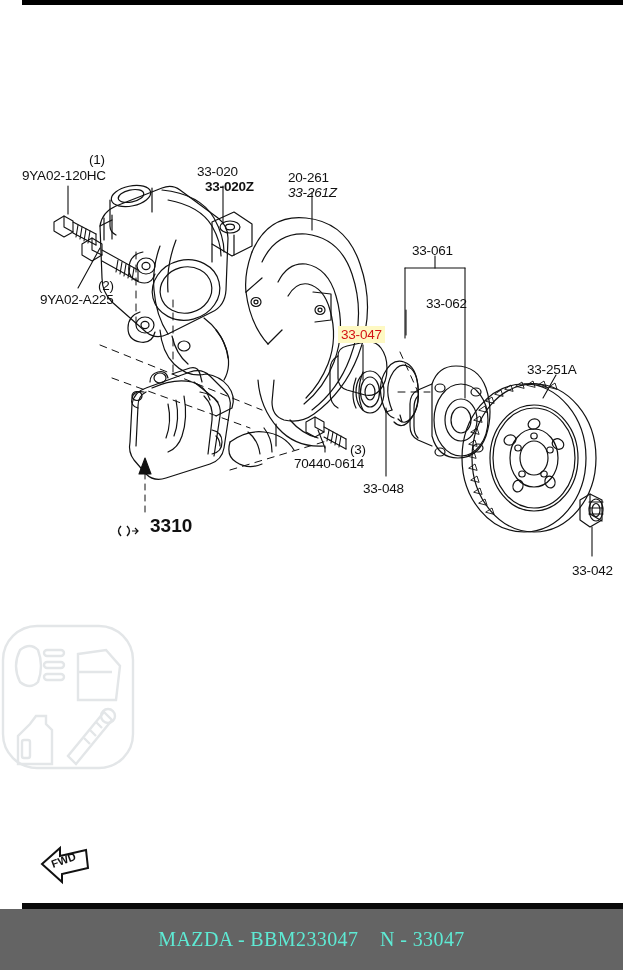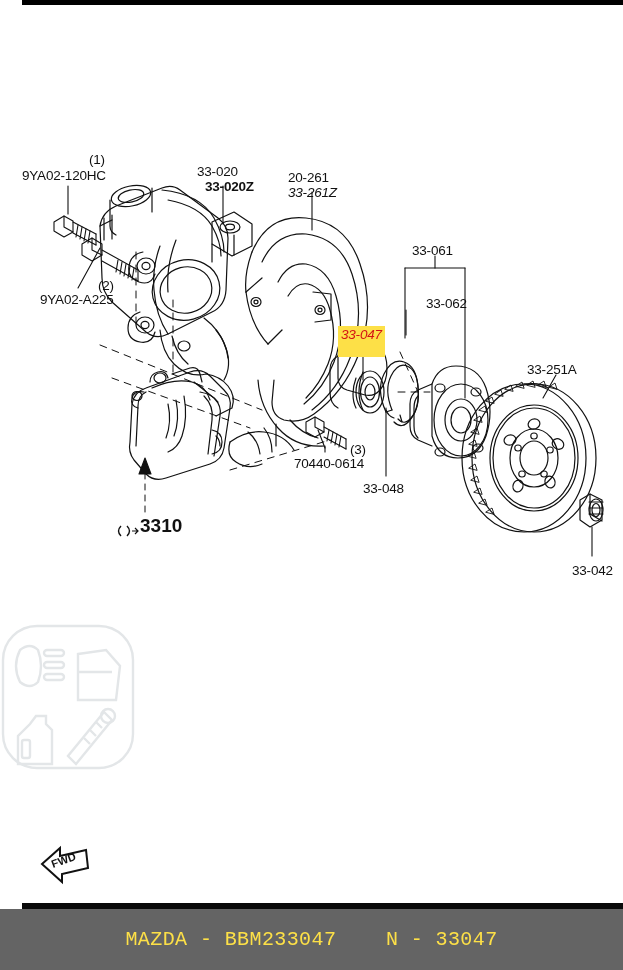--- a/index.html
+++ b/index.html
@@ -14,38 +14,37 @@
     position:absolute;left:22px;top:0;width:601px;height:5px;background:#000;
   }
   .mid-bar{
     position:absolute;left:22px;top:903px;width:601px;height:6px;background:#0a0a0a;
   }
   .footer{
     position:absolute;left:0;top:909px;width:623px;height:61px;background:#646464;
     display:flex;align-items:center;justify-content:center;
   }
   .footer-text{
-    color:#fde047;font-size:20px;letter-spacing:.4px;white-space:pre;
-    font-family:Liberation Mono, monospace;
+    color:#5eead4;font-size:20px;letter-spacing:.4px;white-space:pre;
+    font-family:Liberation Serif, serif;
   }
 
   
   .stage{position:absolute;left:0;top:0;width:623px;height:600px;}
   .stage svg{display:block;}
 
   
   .lbl{
     position:absolute;font-size:13.5px;color:#111;white-space:nowrap;
     font-family:"Liberation Sans", sans-serif;line-height:15px;letter-spacing:-.2px;
   }
   .lbl.big{font-size:19px;font-weight:bold;letter-spacing:0;}
   .hl{
-    background:#fde047;color:#d41414;padding:1px 3px 15px 3px;
+    background:#fef9c3;color:#d41414;padding:1px 3px 1px 3px;
     font-size:13.5px;
-    font-style:italic;
   }
 
   
   .wm{
     position:absolute;left:0;top:612px;width:623px;height:170px;
     pointer-events:none;
   }
   .wm-text{
     position:absolute;left:150px;top:18px;
     font-size:125px;line-height:125px;font-weight:bold;
@@ -318,21 +317,21 @@
   <div class="lbl" style="left:338px;top:327px;"><span class="hl">33-047</span></div>
 
   <div class="lbl" style="left:527px;top:362px;">33-251A</div>
 
   <div class="lbl" style="left:350px;top:442px;">(3)</div>
   <div class="lbl" style="left:294px;top:456px;">70440-0614</div>
 
   <div class="lbl" style="left:363px;top:481px;">33-048</div>
   <div class="lbl" style="left:572px;top:563px;">33-042</div>
 
-  <div class="lbl big" style="left:140px;top:518px;text-align:right;"><span>3310</span></div>
+  <div class="lbl big" style="left:150px;top:518px;text-align:right;"><span>3310</span></div>
   <svg style="position:absolute;left:114px;top:523px;" width="26" height="16" viewBox="0 0 26 16" fill="none" stroke="#111" stroke-width="1.4">
     <path d="M7 3 Q2 8 7 13"></path>
     <path d="M13 3 Q18 8 13 13"></path>
     <path d="M18 8 l6 0 M21 5 l3 3 l-3 3" stroke-width="1.2"></path>
   </svg>
 
   <div class="wm">
     <svg width="623" height="170" viewBox="0 0 623 170" fill="none" xmlns="http://www.w3.org/2000/svg">
       <rect x="3" y="14" width="130" height="142" rx="34" ry="34" stroke="#e3e6e8" stroke-width="2.4"></rect>
 

